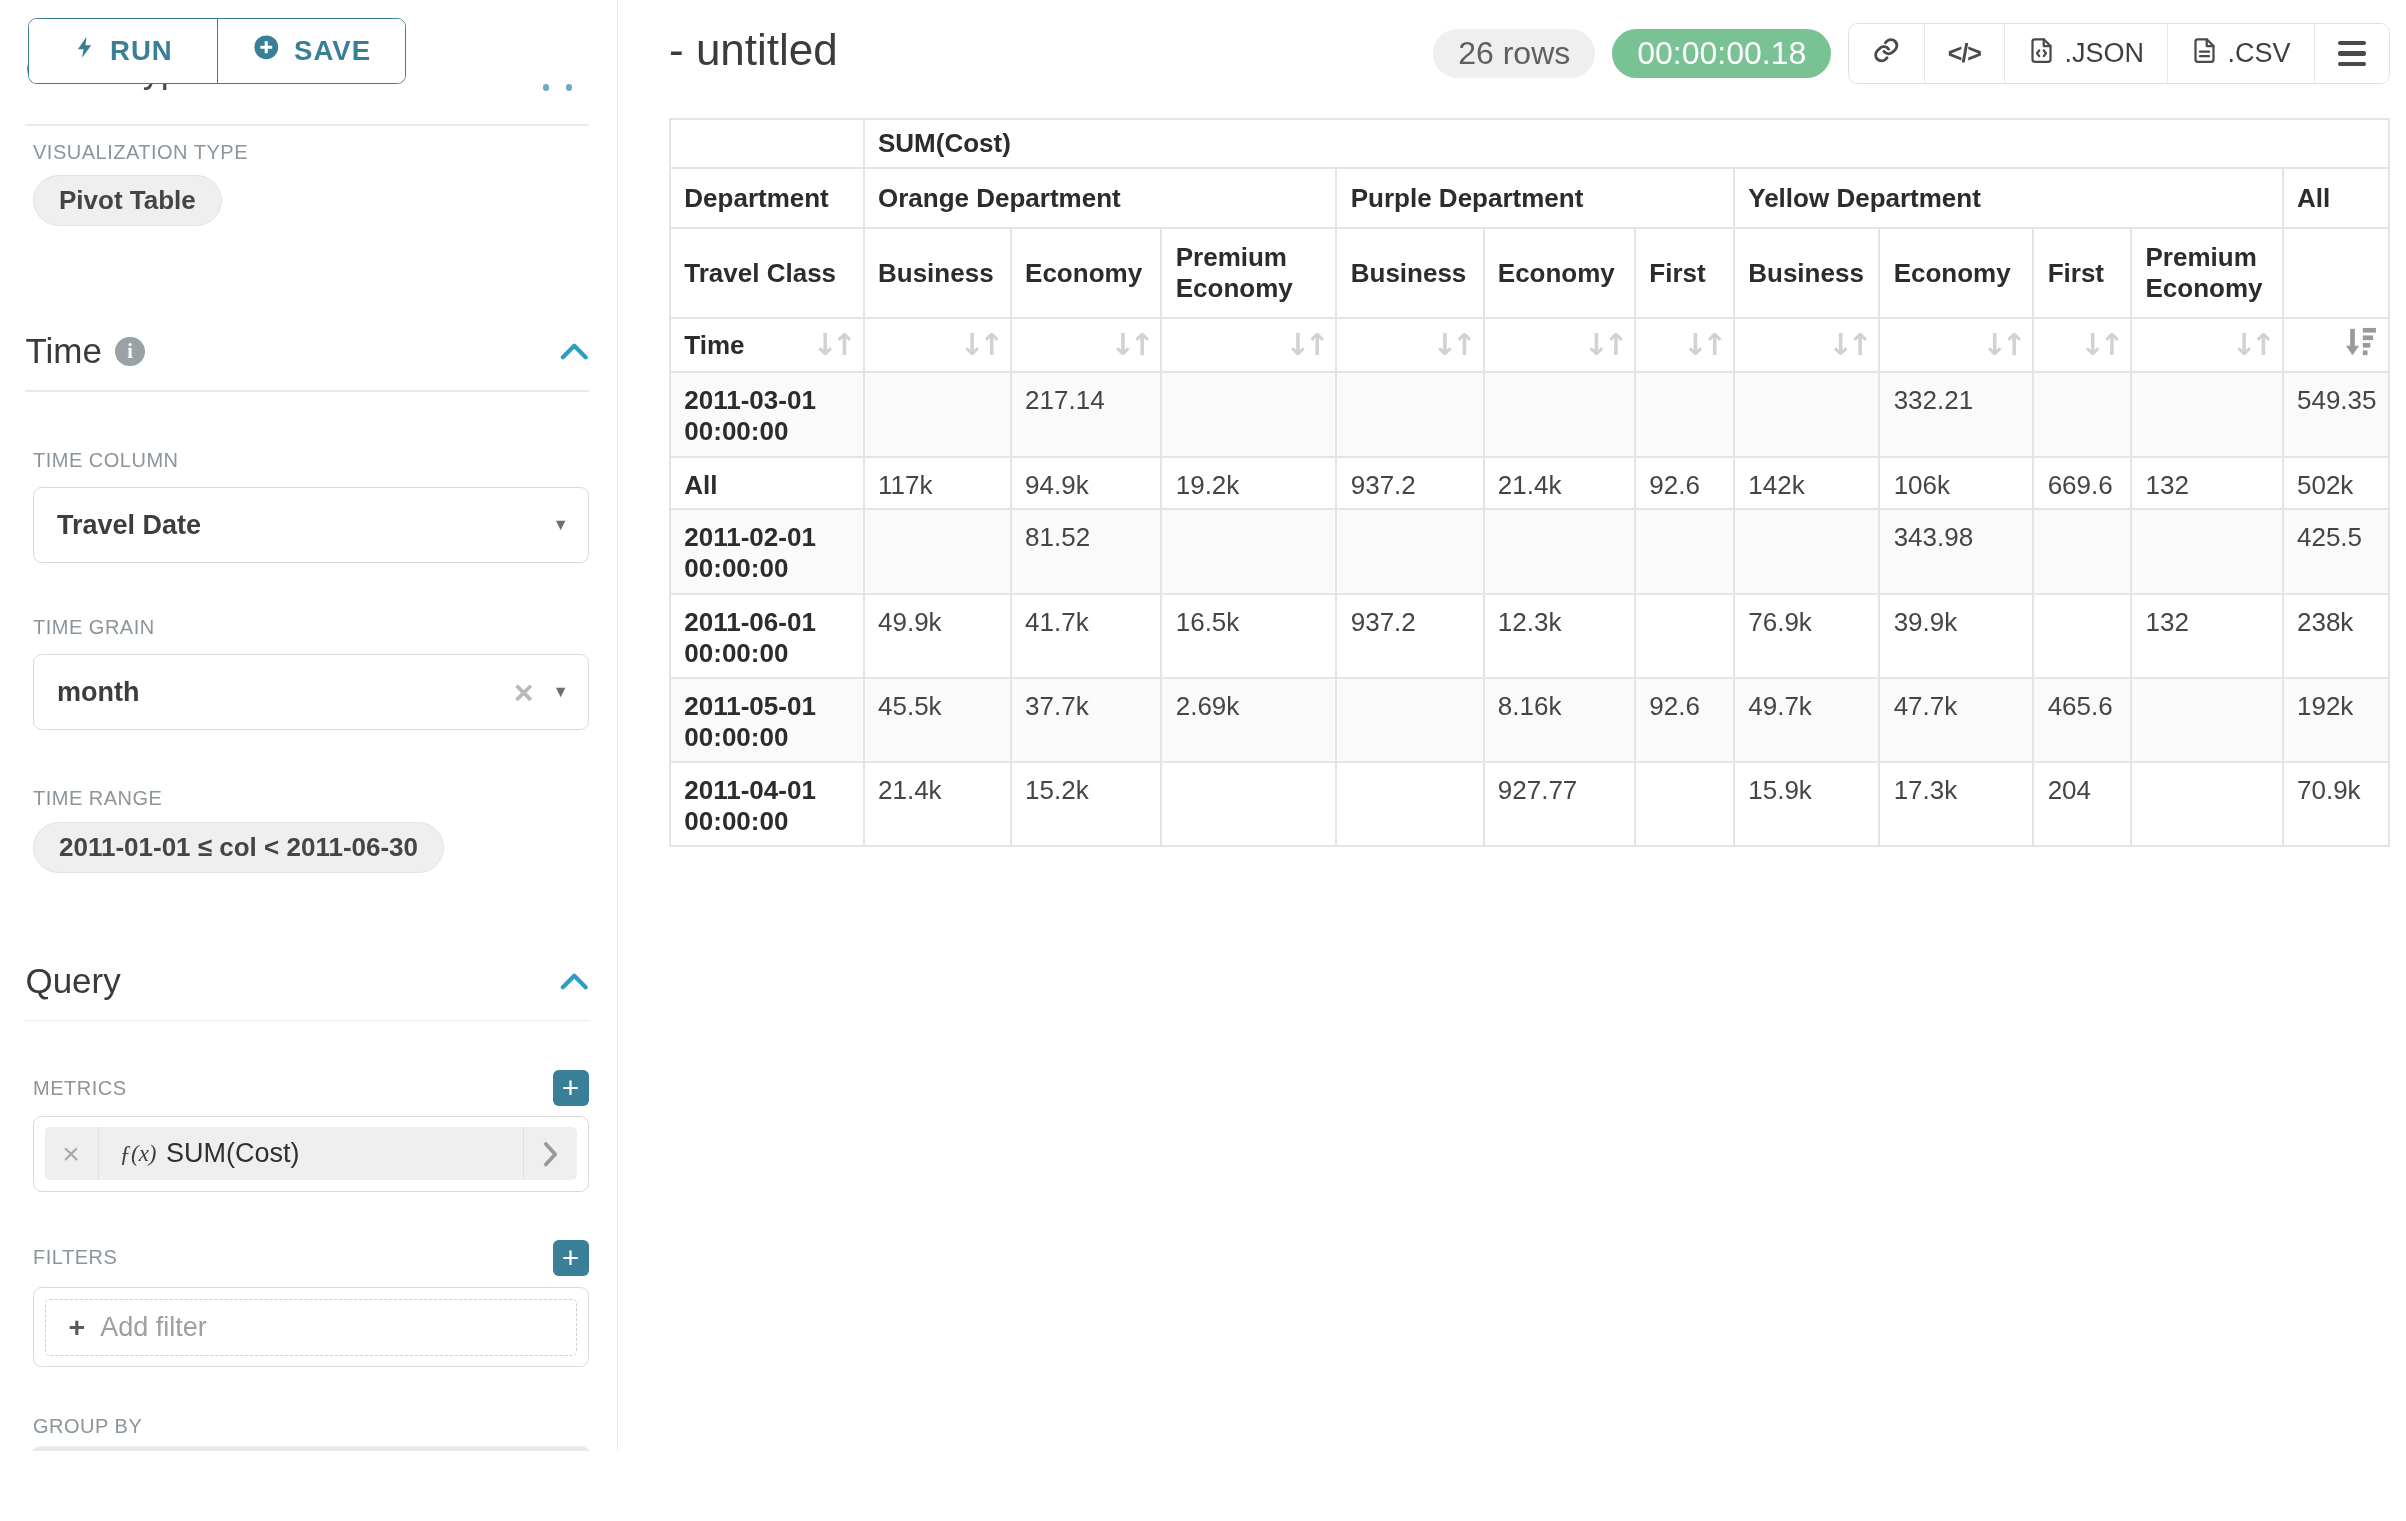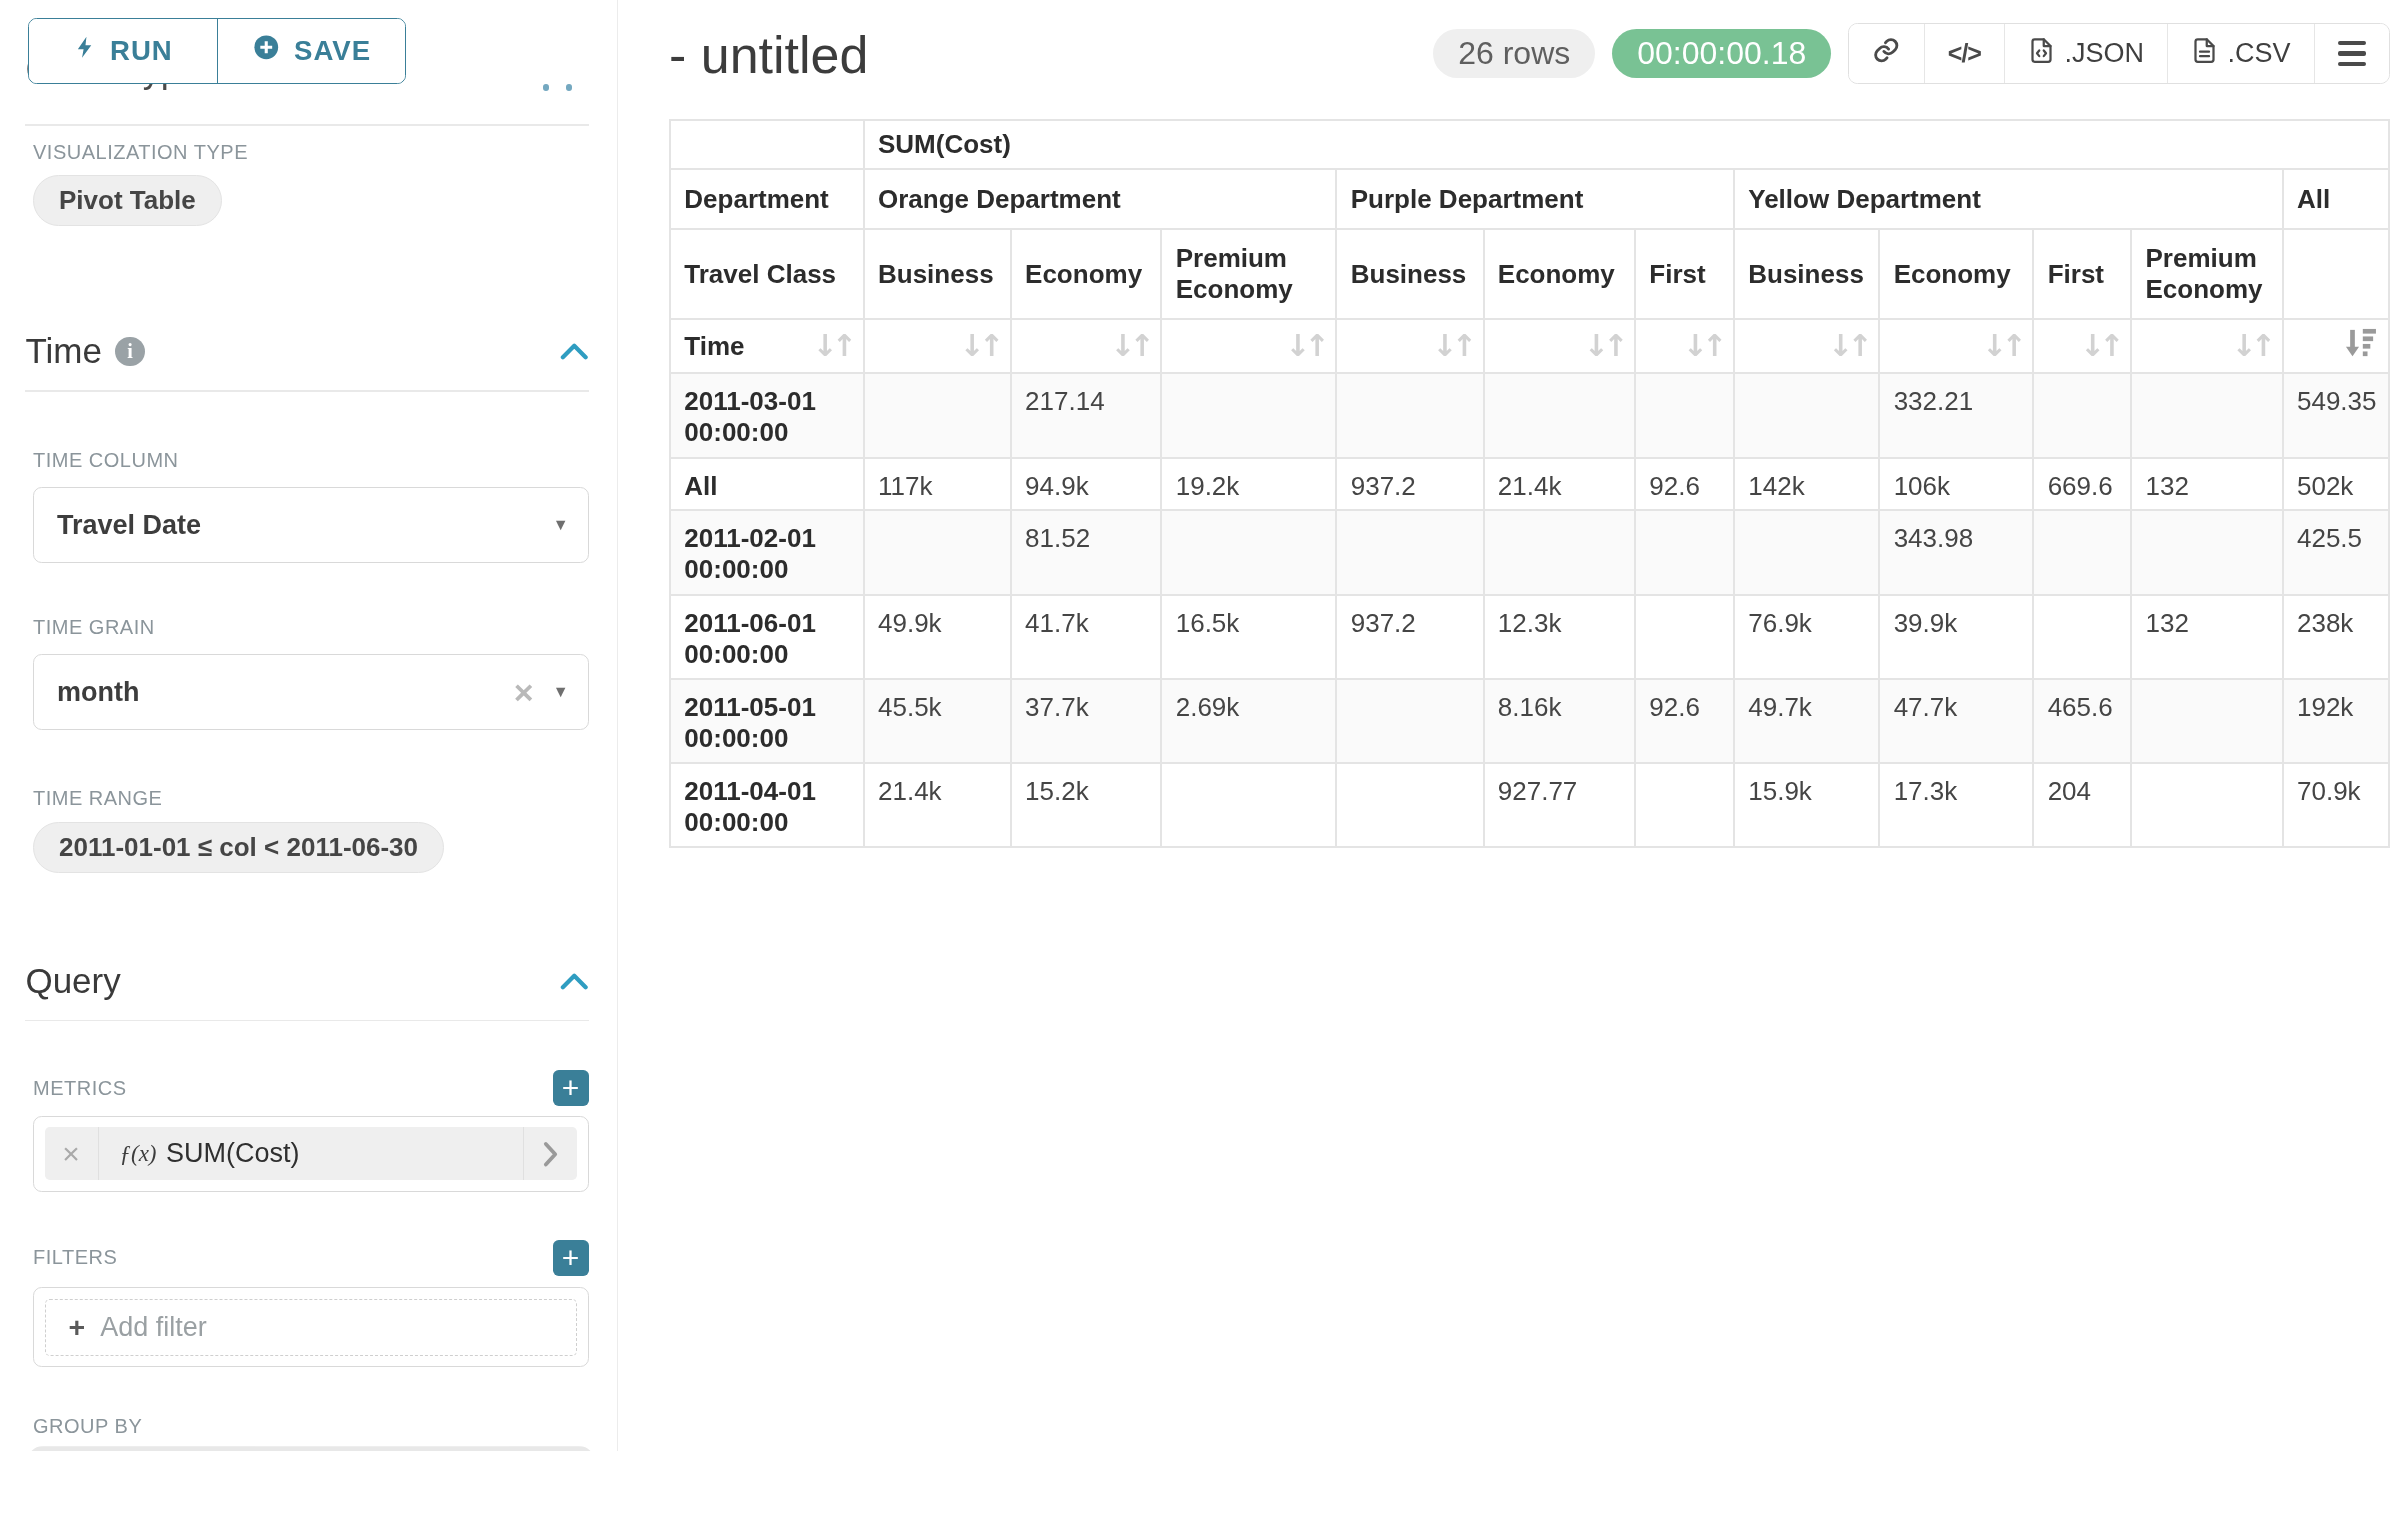--- a/index.html
+++ b/index.html
@@ -73,21 +73,21 @@
   .tag-select.focused .chips{align-self:center;}
   .chip{display:inline-flex;align-items:center;gap:15px;background:#e9e9e9;border-radius:4.8px;
         height:51px;padding:0 19px;font-size:27px;color:#2f2f2f;}
   .chip .chip-info{font-family:"Liberation Serif",serif;font-weight:700;font-size:23px;color:#9a9a9a;cursor:pointer;}
   .chip .chip-x{font-size:23px;font-weight:700;color:#2f2f2f;cursor:pointer;}
   .mt56{margin-top:53px;} .mt50{margin-top:48px;} .mt60{margin-top:57px;}
 
   
   .main{flex:1;padding:0 16px 0 51px;box-sizing:border-box;}
   .main-head{display:flex;align-items:flex-start;}
-  .page-title{margin:25px 0 0 0;font-size:52px;font-weight:400;color:#3c3c3c;}
+  .page-title{margin:25px 0 0 0;font-size:44px;font-weight:400;color:#3c3c3c;}
   .head-right{margin-left:auto;display:flex;align-items:center;gap:17px;margin-top:23px;}
   .badge{height:49px;display:inline-flex;align-items:center;padding:0 25px;border-radius:26px;font-size:32px;}
   .badge.rows{background:#efefef;color:#5f5f5f;}
   .badge.timer{background:#79c294;color:#fff;}
   .export-group{display:flex;border:1.9px solid #e0e0e0;border-radius:9.5px;background:#fff;height:59px;
                 align-items:stretch;overflow:hidden;}
   .export-group .xbtn{background:#fff;border:none;cursor:pointer;display:flex;align-items:center;
                 justify-content:center;gap:9.5px;padding:0 23px;font-family:inherit;
                 font-size:27px;color:#3f3f3f;}
   .export-group .xbtn + .xbtn{border-left:1.9px solid #e6e6e6;}

